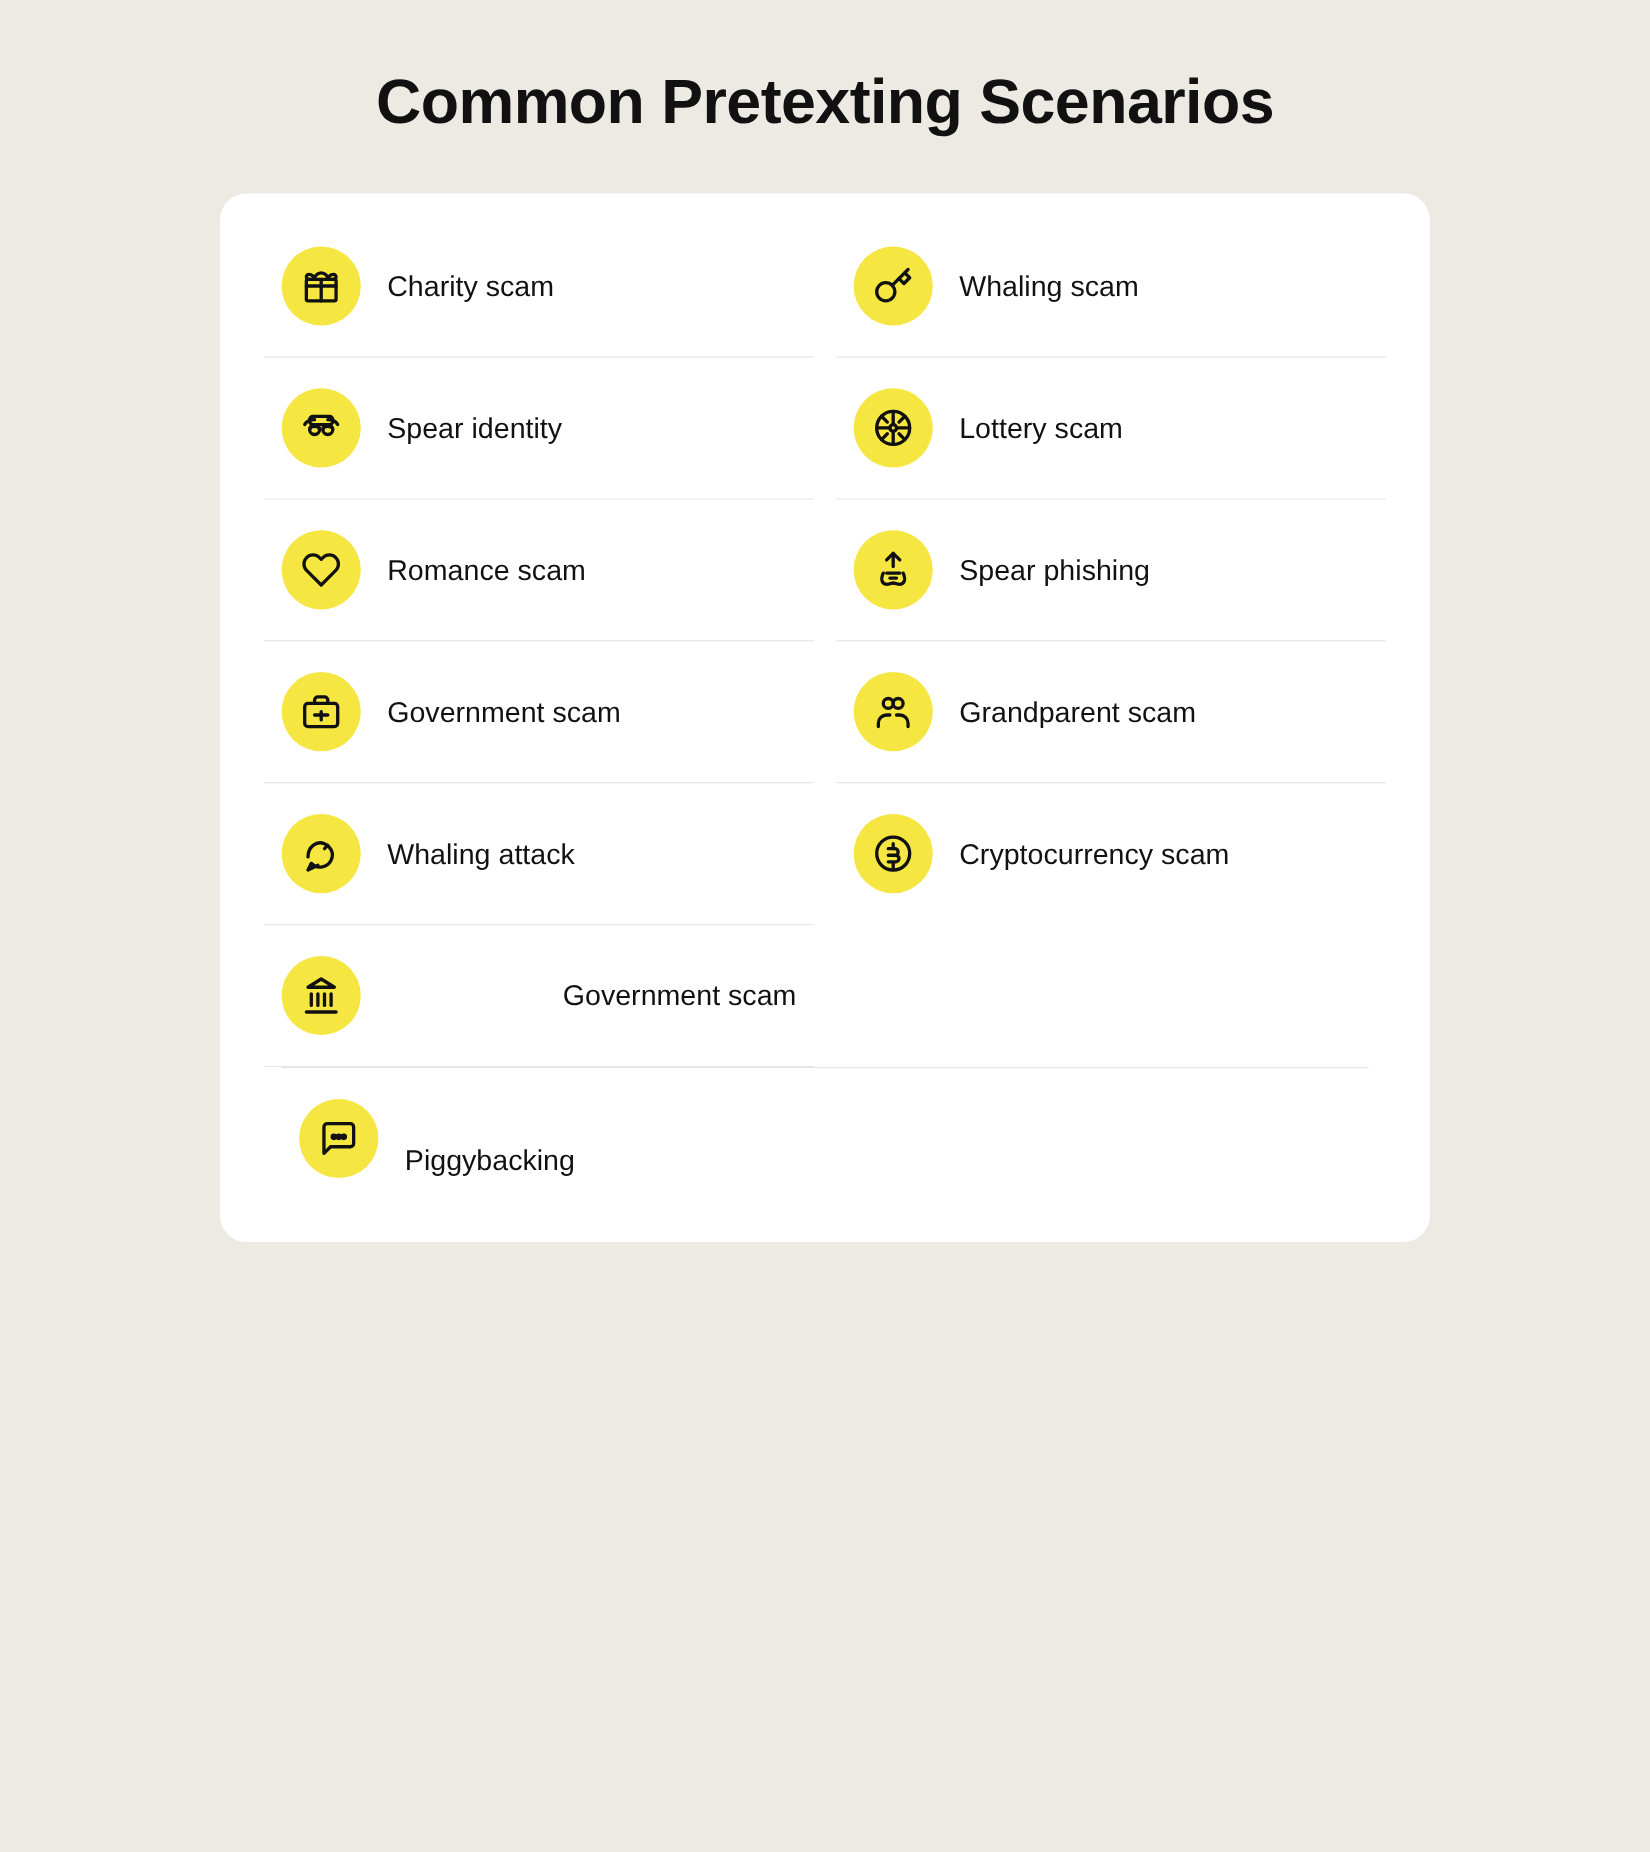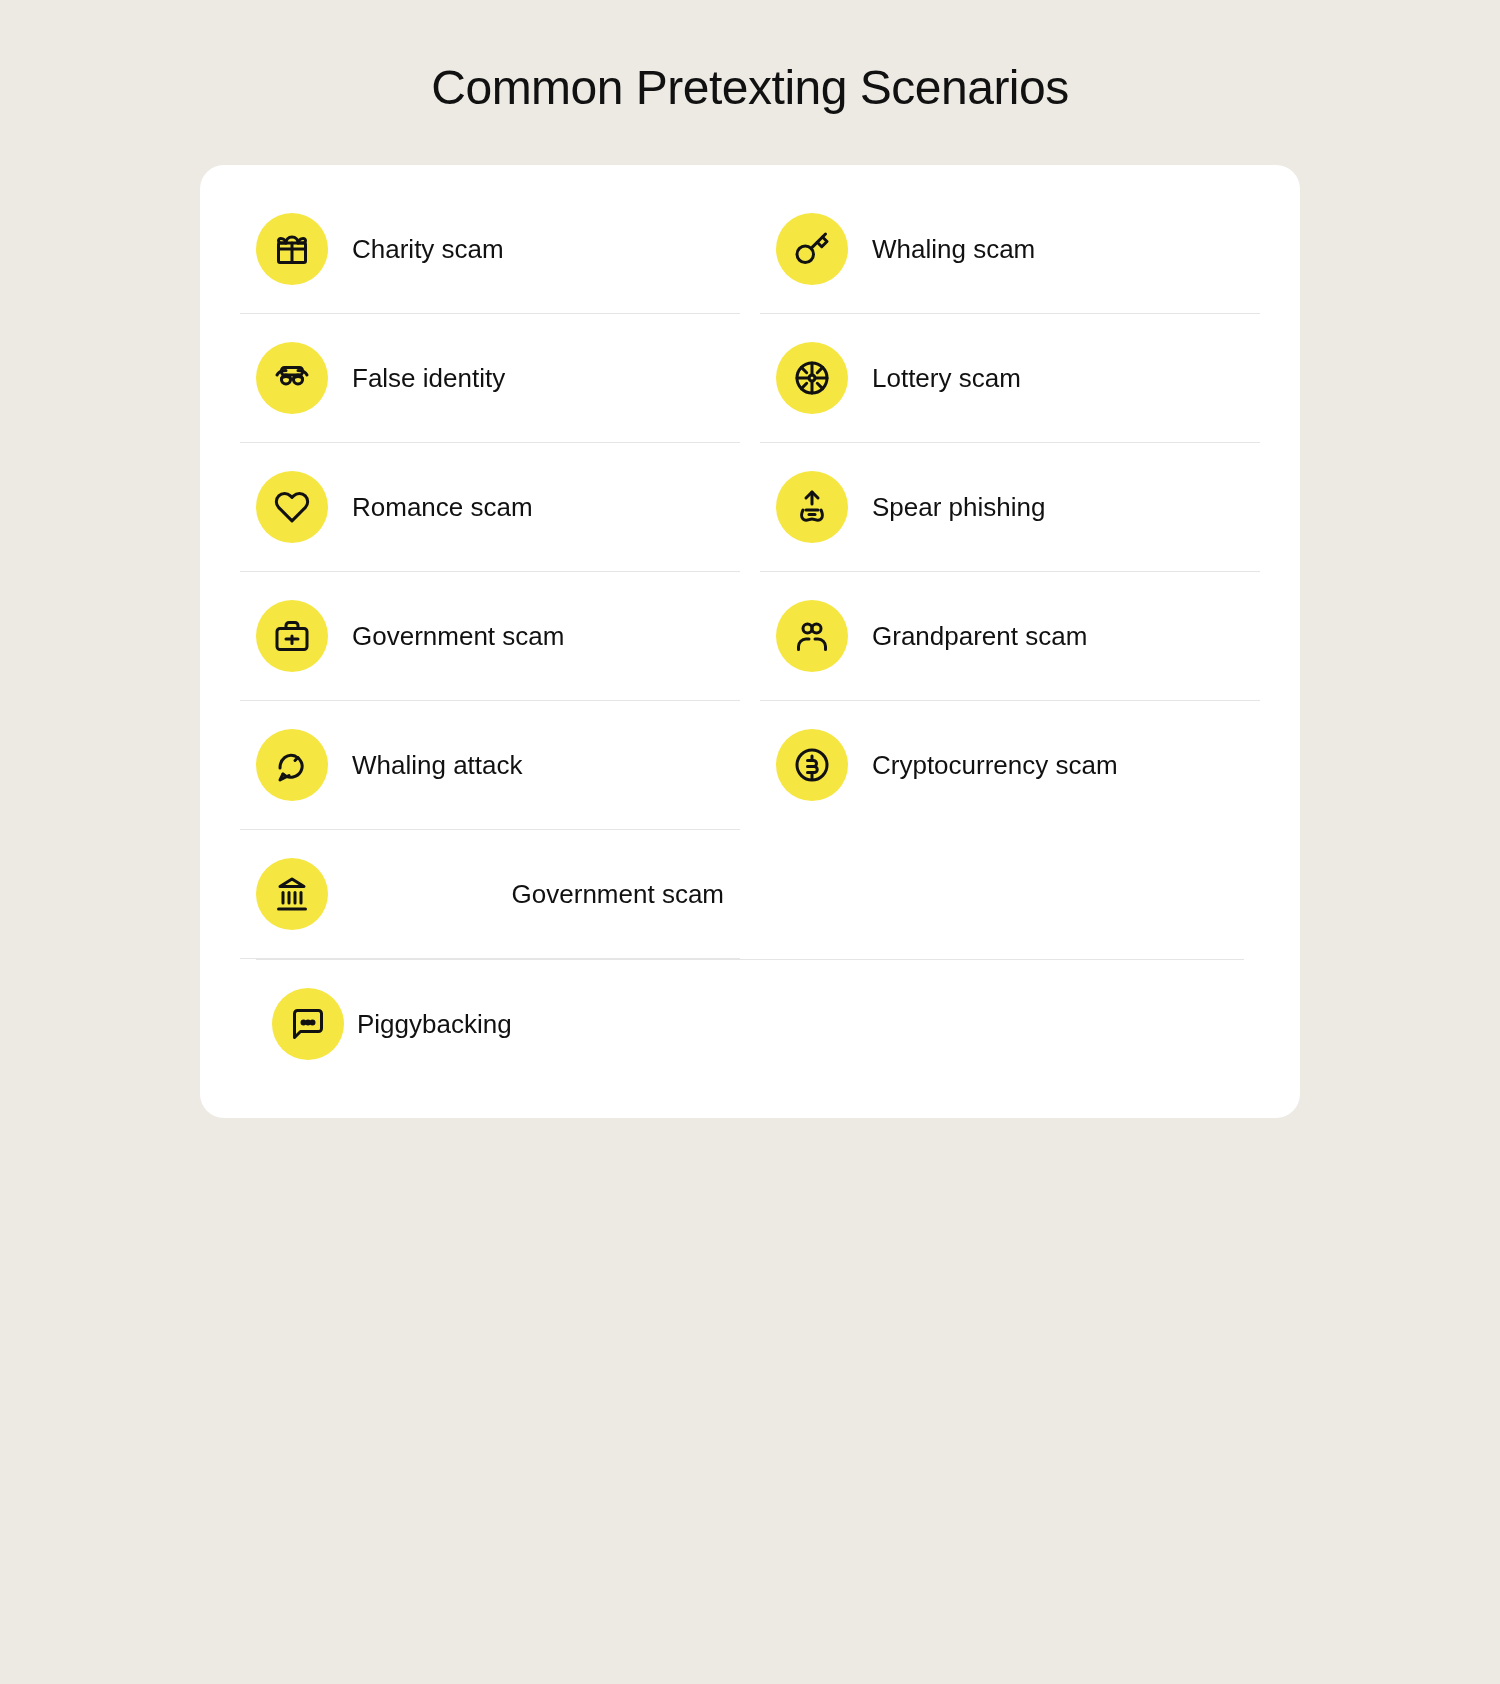--- a/index.html
+++ b/index.html
@@ -8,22 +8,22 @@
       background-color: #EDEAE4;
       font-family: -apple-system, BlinkMacSystemFont, 'Segoe UI', Arial, sans-serif;
       display: flex;
       flex-direction: column;
       align-items: center;
       padding: 60px 40px 80px;
       min-height: 1684px;
     }
 
     h1 {
-      font-size: 48px;
-      font-weight: 400;
+      font-size: 57px;
+      font-weight: 700;
       color: #111;
       margin-bottom: 50px;
       text-align: center;
       letter-spacing: -0.5px;
     }
 
     .card {
       background: #fff;
       border-radius: 24px;
       padding: 20px 40px 30px;
@@ -49,22 +49,22 @@
       border-bottom: none;
     }
 
     .left-col .item:last-child {
       border-bottom: 1.5px solid #e5e5e5;
       justify-content: space-between;
     }
 
     .piggybacking-row {
       display: flex;
-      align-items: center;
-      gap: 13px;
+      align-items: flex-end;
+      gap: 24px;
       padding: 28px 16px;
       border-top: none;
     }
 
     .icon-circle {
       width: 72px;
       height: 72px;
       min-width: 72px;
       border-radius: 50%;
       background-color: #F5E642;
@@ -119,21 +119,21 @@
           <svg viewBox="0 0 24 24" fill="none" stroke="#111" stroke-width="2" stroke-linecap="round" stroke-linejoin="round">
             <circle cx="8" cy="13" r="3"></circle>
             <circle cx="16" cy="13" r="3"></circle>
             <path d="M5 13c0-1 1-2 3-2s3 1 3 2"></path>
             <path d="M13 13c0-1 1-2 3-2s3 1 3 2"></path>
             <path d="M2 10c1-2 3-3 6-3"></path>
             <path d="M22 10c-1-2-3-3-6-3"></path>
             <rect x="5" y="5" width="14" height="5" rx="2"></rect>
           </svg>
         </div>
-        <span class="item-label">False identity</span>
+        <span class="item-label">Spear identity</span>
       </div>
 
       <div class="item">
         <div class="icon-circle">
           <svg viewBox="0 0 24 24" fill="none" stroke="#111" stroke-width="2" stroke-linecap="round" stroke-linejoin="round">
             <path d="M20.84 4.61a5.5 5.5 0 0 0-7.78 0L12 5.67l-1.06-1.06a5.5 5.5 0 0 0-7.78 7.78l1.06 1.06L12 21.23l7.78-7.78 1.06-1.06a5.5 5.5 0 0 0 0-7.78z"></path>
           </svg>
         </div>
         <span class="item-label">Romance scam</span>
       </div>

